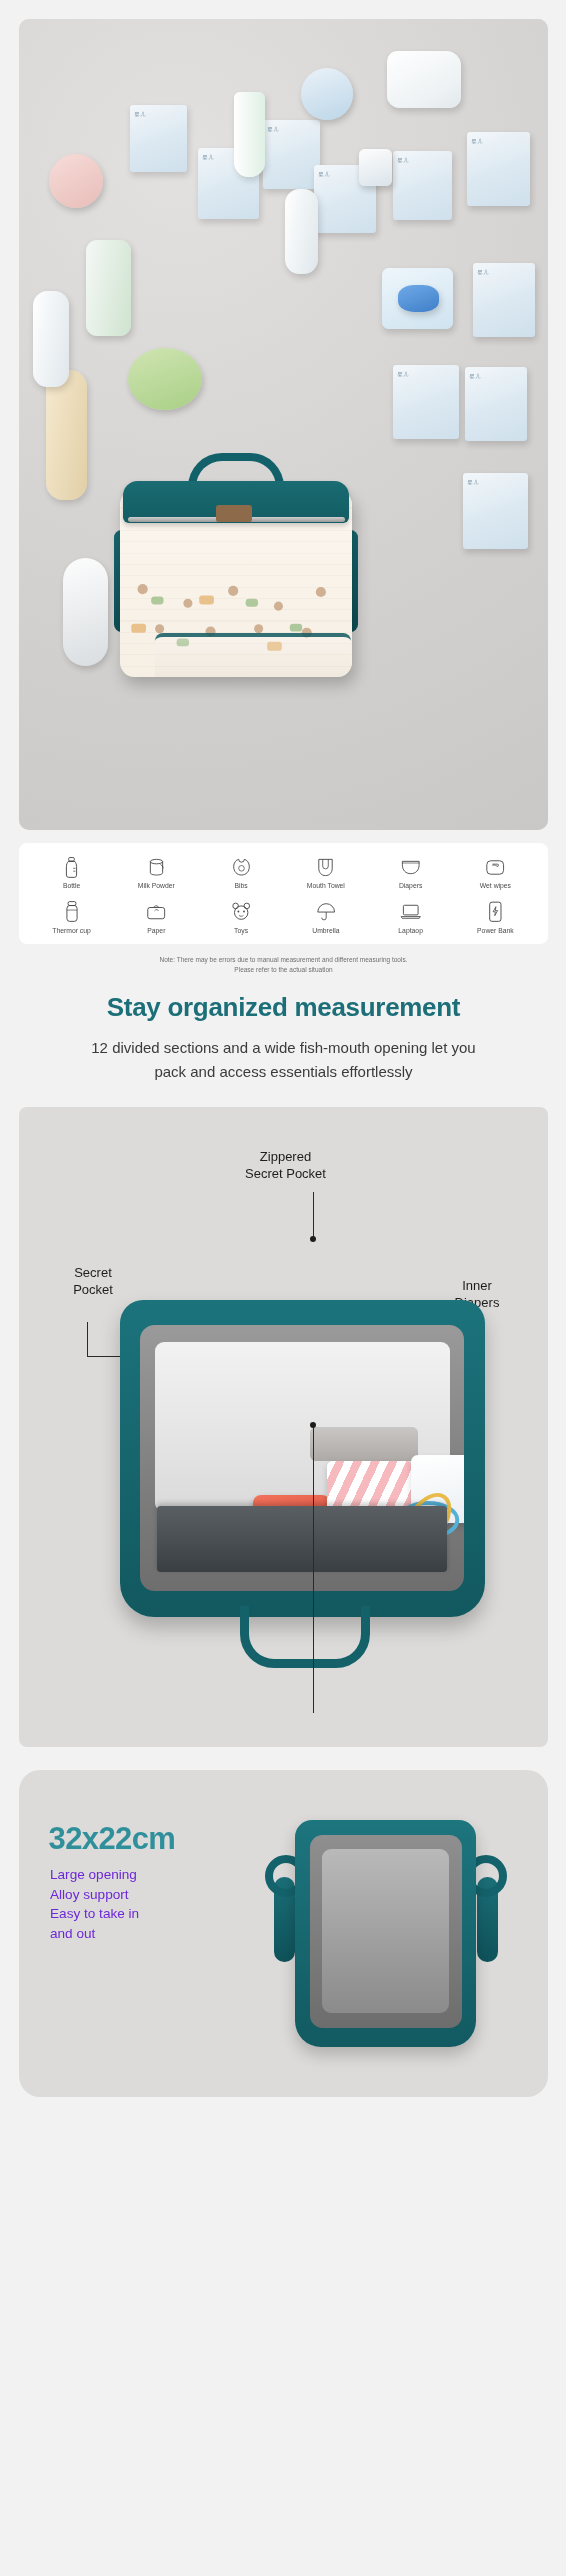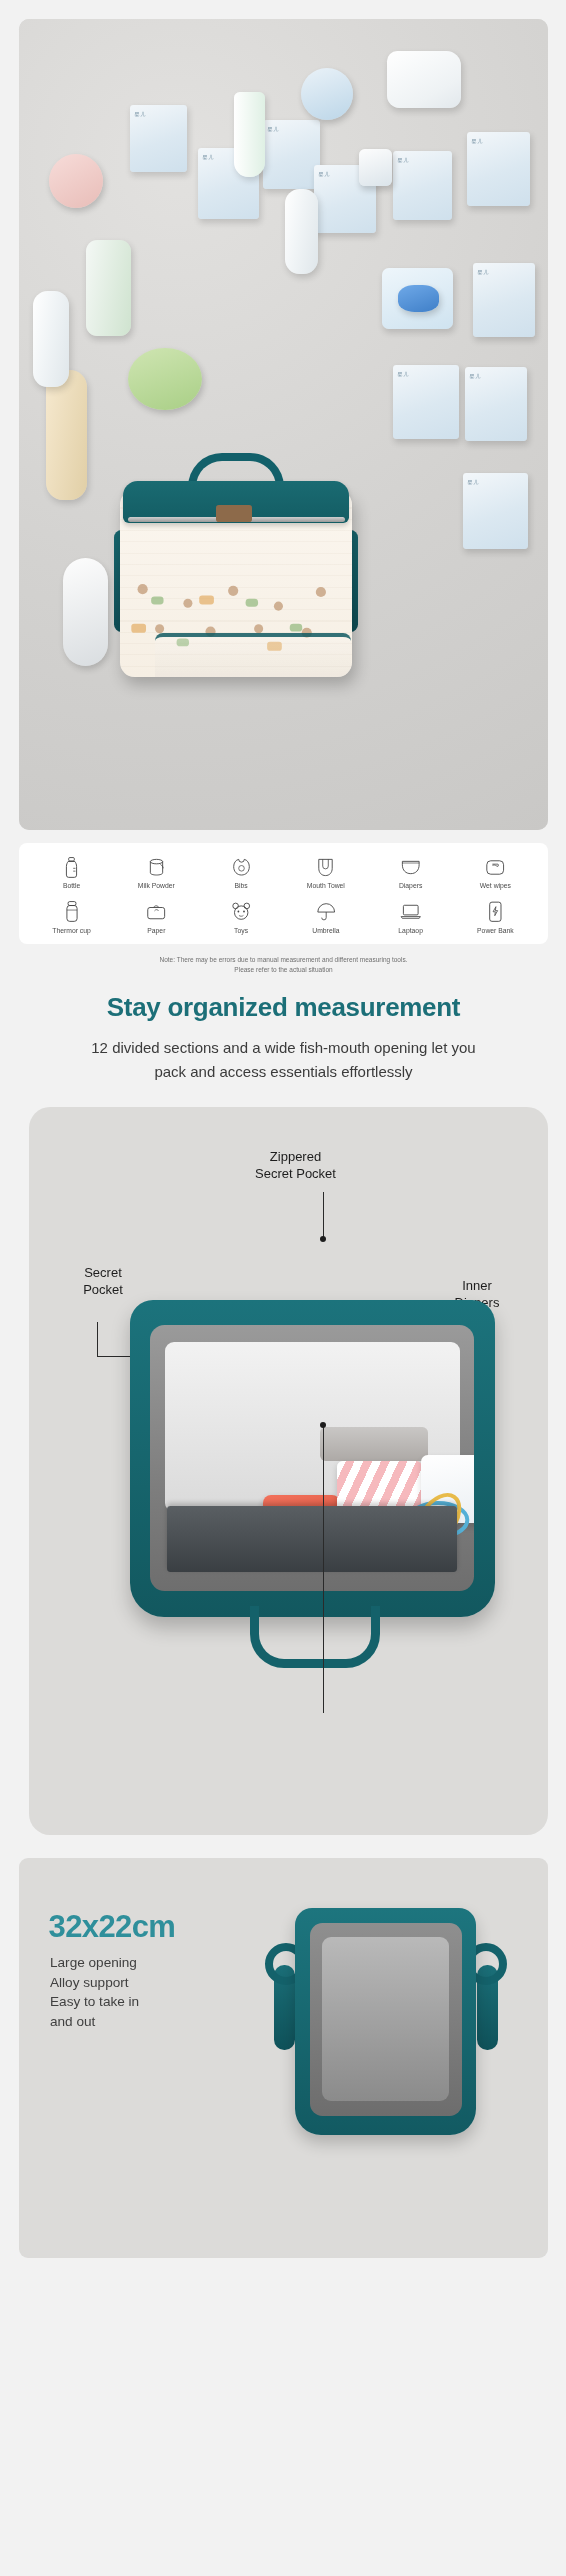--- a/index.html
+++ b/index.html
@@ -146,25 +146,25 @@
   .sub {
     text-align: center;
     font-size: 15px;
     color: #3b3b3b;
     line-height: 1.6;
     margin: 12.5px 85px 0 85px;
   }
 
   
   .panel {
-    margin: 23px 19px 0 29px;
+    margin: 23px 19px 0 19px;
     background: #dcdbd9;
-    border-radius: 21px;
+    border-radius: 8px;
     position: relative;
-    height: 728px;
+    height: 640px;
     overflow: hidden;
   }
   .callout {
     position: absolute;
     font-size: 13px;
     color: #1d1d1d;
     text-align: center;
     line-height: 1.35;
   }
   .cl-line { position: absolute; background: #2a2a2a; }
@@ -229,33 +229,33 @@
   .zip-pouch {
     position: absolute; left: 170px; top: 102px; width: 108px; height: 34px;
     background: linear-gradient(180deg,#c9c7c5,#ada9a6);
     border-radius: 5.7px;
   }
 
   
   .panel2 {
     margin: 23px 19px 19px 19px;
     background: #dcdbd9;
-    border-radius: 9px;
-    height: 400px;
+    border-radius: 21px;
+    height: 327px;
     position: relative;
     overflow: hidden;
   }
   .big-num {
     position: absolute; left: 29.5px; top: 51px;
     font-size: 31px; font-weight: bold; color: #2f8f9b;
     letter-spacing: -0.6px;
   }
   .p2-text {
     position: absolute; left: 31px; top: 95px;
-    font-size: 13.6px; line-height: 1.45; color: #404040;
+    font-size: 13.6px; line-height: 1.45; color: #6d28d9;
   }
   .top-bag {
     position: absolute; right: 40px; top: 33px; width: 244px; height: 255px;
   }
   .tb-body {
     position: absolute; left: 31px; top: 17px; width: 181px; height: 227px;
     border-radius: 17px 17px 26px 26px;
     background: linear-gradient(180deg,#1d757e 0%,#125a62 100%);
     box-shadow: 0 8px 16px rgba(0,0,0,.2);
   }

